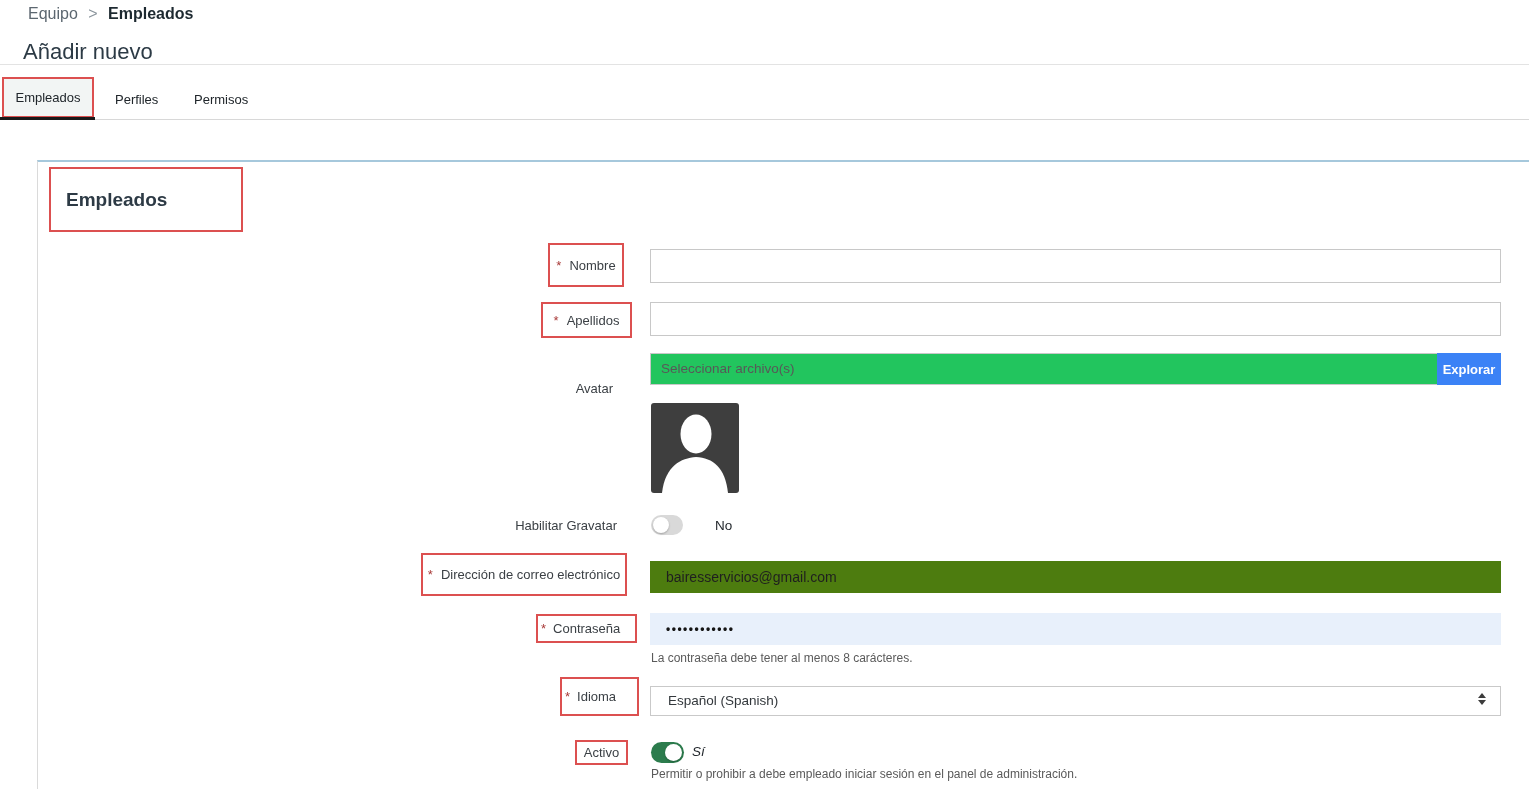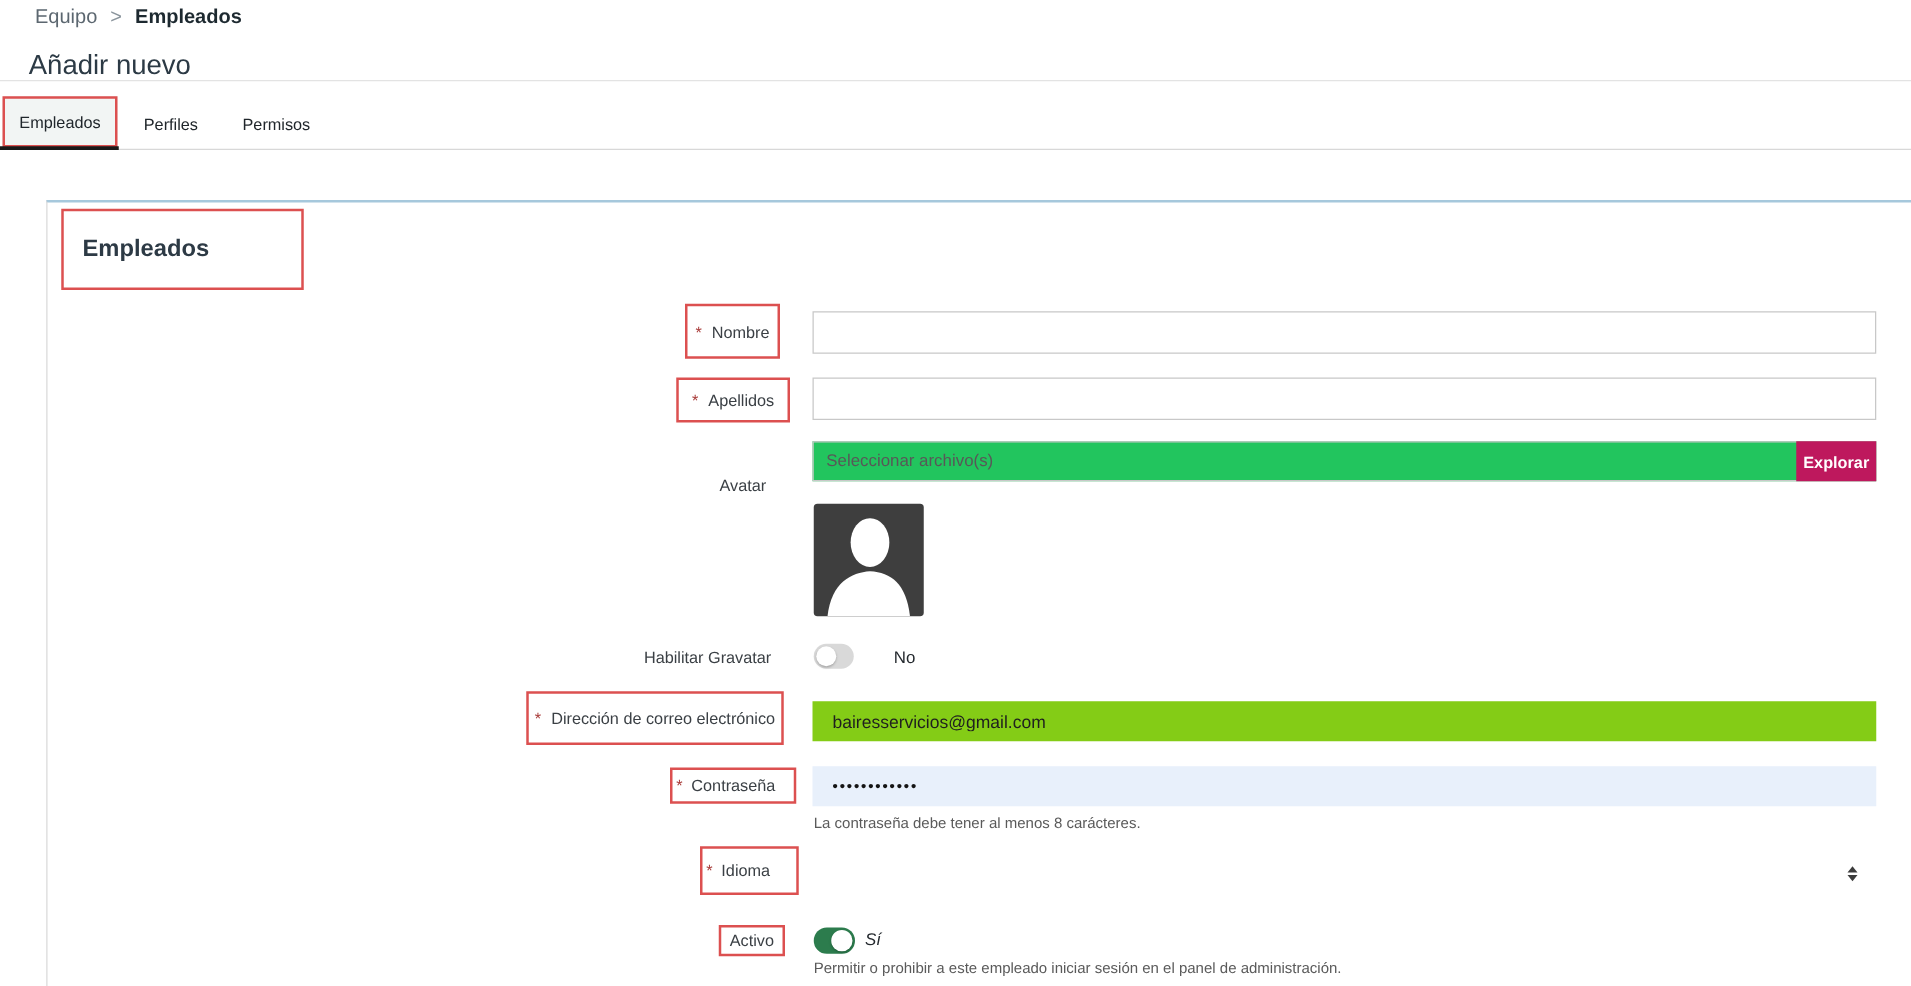--- a/index.html
+++ b/index.html
@@ -33,33 +33,33 @@
   .field-label{font-size:13px;color:#3b4045;}
   .req{color:#a83a38;font-size:13px;}
   .label-box{gap:8px;justify-content:center;}
   .label-box-left{gap:7px;justify-content:flex-start;padding-left:3px;}
   .plain-label{font-size:13px;color:#3b4045;text-align:right;}
 
   .text-input{border:1px solid #c8c8c8;background:#fff;box-sizing:border-box;
       font-family:"Liberation Sans",sans-serif;font-size:14px;padding:0 10px;outline:none;}
   .file-input{border:1px solid #c8c8c8;background:#22c55e;box-sizing:border-box;
       font-size:13.5px;color:#585858;line-height:30px;padding-left:10px;}
-  .dark-btn{background:#be185d;color:#fff;font-size:13px;font-weight:bold;
+  .dark-btn{background:#3b82f6;color:#fff;font-size:13px;font-weight:bold;
       display:flex;align-items:center;justify-content:center;cursor:pointer;}
 
   .avatar-box{left:651px;top:403px;width:88px;height:90px;background:#3e3e3e;
       border-radius:3px;overflow:hidden;}
 
   .toggle{border-radius:11px;cursor:pointer;}
   .toggle-off{background:#d9d9d9;}
   .toggle-on{background:#2c7c4d;}
   .knob{position:absolute;background:#fff;border-radius:50%;box-shadow:0 1px 2px rgba(0,0,0,.25);}
   .state-label{font-size:13.5px;color:#24292e;}
 
-  .autofill{background:#84cc16;border:none;color:#1f1f1f;}
+  .autofill{background:#4d7c0f;border:none;color:#1f1f1f;}
   .pwd-dots{font-size:12px;font-weight:bold;letter-spacing:1.5px;color:#141414;
       line-height:32px;padding-left:16px;box-sizing:border-box;background:#e8f0fb;}
   .help-text{font-size:12px;color:#5a5a5a;}
 
   .select{border:1px solid #c9c9c9;background:#fff;box-sizing:border-box;
       font-size:13.5px;color:#33383c;line-height:28px;padding-left:17px;cursor:pointer;}
   .spinner{left:1478px;top:693px;display:flex;flex-direction:column;align-items:center;}
   .spin-up{width:0;height:0;border-left:4px solid transparent;border-right:4px solid transparent;
       border-bottom:5px solid #3c3c3c;margin-bottom:2px;}
   .spin-down{width:0;height:0;border-left:4px solid transparent;border-right:4px solid transparent;
@@ -134,27 +134,30 @@
     <span class="req">*</span>
     <span class="field-label">Contraseña</span>
   </div>
   <div class="abs pwd-dots" style="left:650px;top:613px;width:851px;height:32px;">••••••••••••</div>
   <div class="abs help-text" style="left:651px;top:651px;">La contraseña debe tener al menos 8 carácteres.</div>
 
   <div class="abs annot label-box-left" style="left:560px;top:677px;width:79px;height:39px;">
     <span class="req">*</span>
     <span class="field-label">Idioma</span>
   </div>
+  <div class="abs select" style="left:650px;top:686px;width:851px;height:30px;">
+    <span>Español (Spanish)</span>
+  </div>
   <div class="abs spinner">
     <div class="spin-up"></div>
       <div class="spin-down"></div>
   </div>
 
   <div class="abs annot" style="left:575px;top:740px;width:53px;height:25px;justify-content:center;">
     <span class="field-label">Activo</span>
   </div>
   <div class="abs toggle toggle-on" style="left:651px;top:742px;width:33px;height:21px;">
     <span class="knob" style="right:2px;top:2px;width:17px;height:17px;"></span>
   </div>
   <span class="abs state-label" style="left:692px;top:744px;font-style:italic;">Sí</span>
-  <div class="abs help-text" style="left:651px;top:767px;">Permitir o prohibir a este empleado iniciar sesión en el panel de administración.</div>
+  <div class="abs help-text" style="left:651px;top:767px;">Permitir o prohibir a debe empleado iniciar sesión en el panel de administración.</div>
 
 </div>
 
 </body></html>

